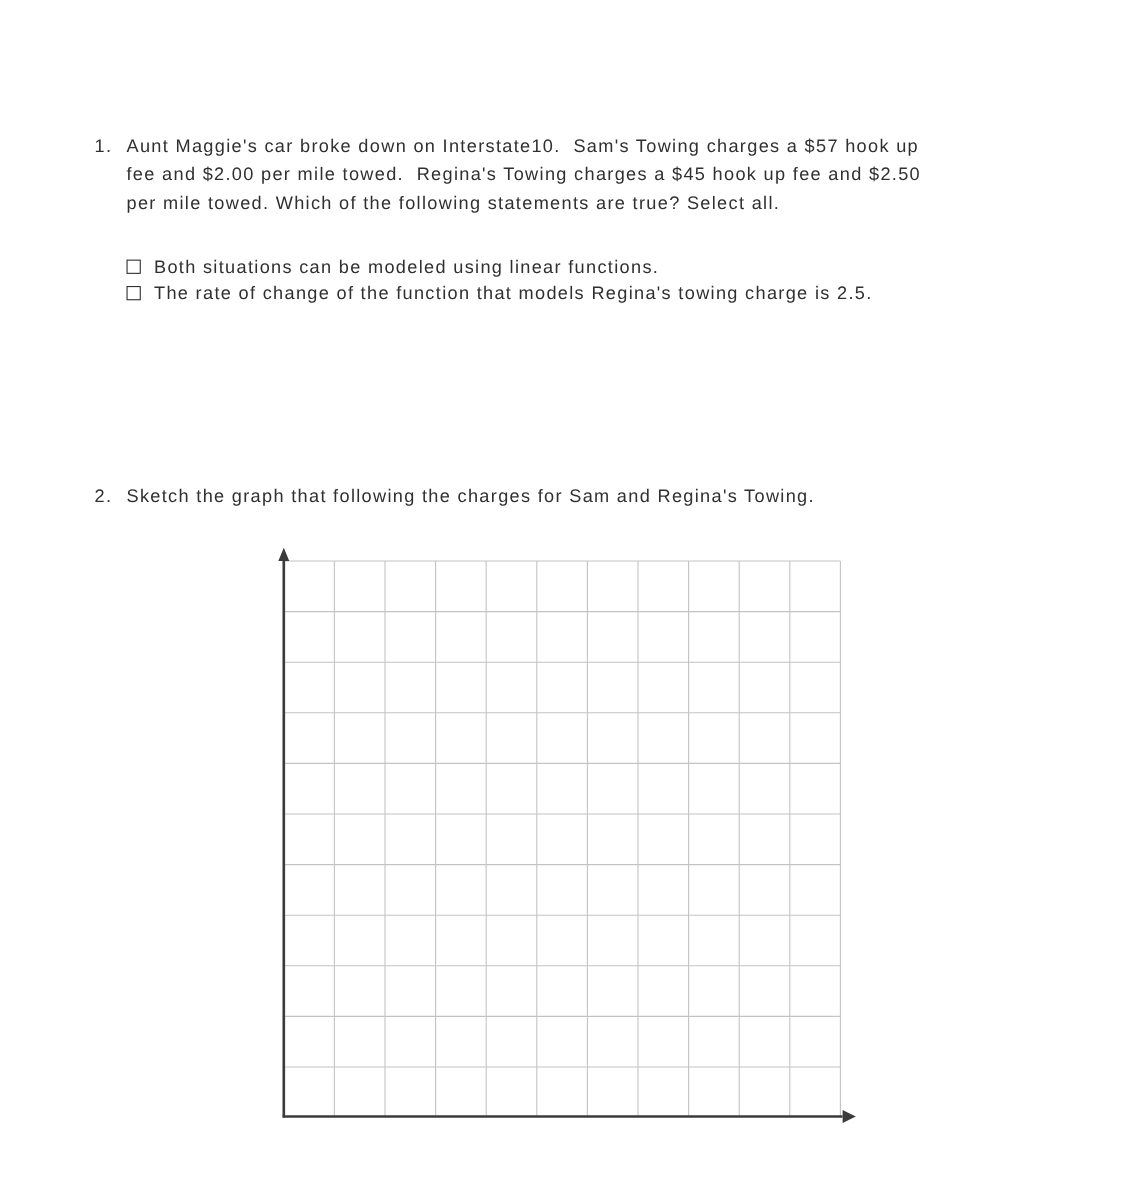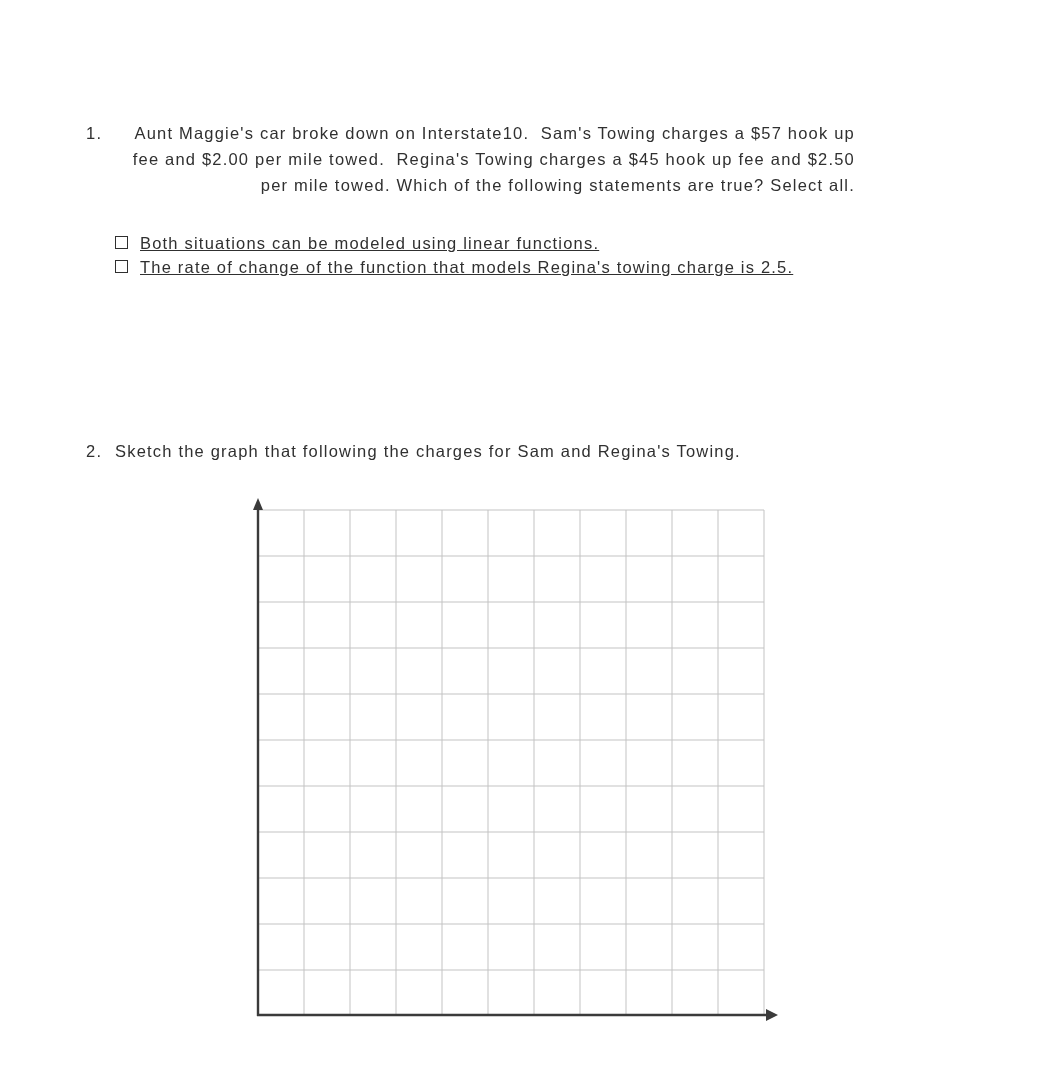--- a/index.html
+++ b/index.html
@@ -24,35 +24,34 @@
     letter-spacing: 1.2px;
   }
   .problem-number {
     flex: 0 0 29px;
     width: 29px;
   }
   .problem-text {
     white-space: pre-wrap;
   }
   #p1 { left: 86px; top: 120px; }
-  #p1 .problem-text { width: 740px; text-align: right; }
+  #p1 .problem-text { width: 740px; }
   #p2 { left: 86px; top: 438px; }
   #p2 .problem-text { width: 820px; }
   .options {
     position: absolute;
     left: 115px;
     top: 231px;
     font-size: 16.5px;
     line-height: 24px;
     letter-spacing: 1.2px;
   }
   .option {
     display: flex;
     align-items: flex-start;
-    text-decoration: underline;
   }
   .checkbox {
     flex: 0 0 11px;
     width: 11px;
     height: 11px;
     border: 1.6px solid #2f2f2f;
     background: #ffffff;
     margin: 5px 12px 0 0;
     box-sizing: content-box;
   }

